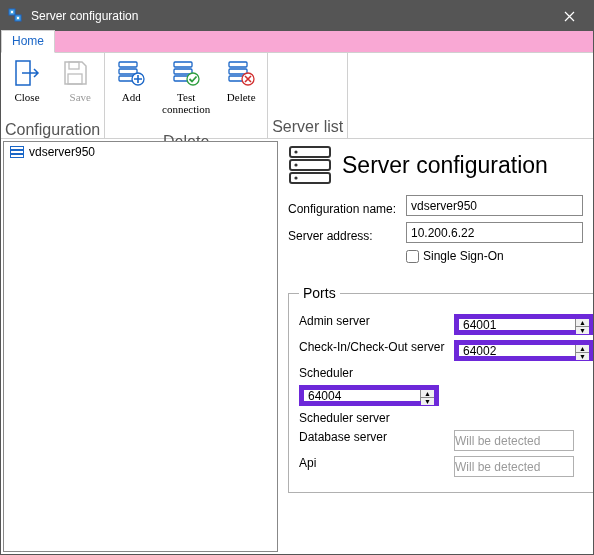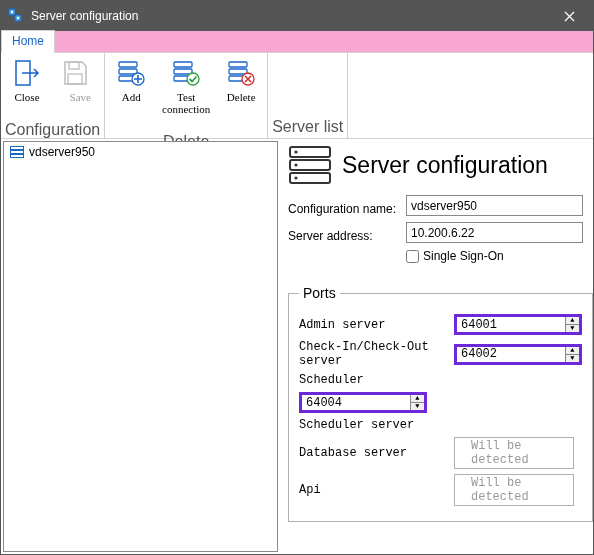--- a/index.html
+++ b/index.html
@@ -163,33 +163,32 @@
     border: 1px solid #b0b0b0;
     padding: 8px 10px 10px 10px;
     margin: 0;
   }
   fieldset.ports legend {
     font-size: 14px;
     padding: 0 4px;
   }
   .port-row {
     display: flex;
-    align-items: center;
+    align-items: flex-start;
     margin: 5px 0;
-    font-family: Liberation Mono, monospace;
   }
   .port-row label {
     width: 155px;
     font-size: 12px;
   }
   .spinner {
     display: flex;
-    width: 128px;
+    width: 140px;
     height: 21px;
-    border: 3px solid #6d28d9;
+    border: 5px solid #6d28d9;
   }
   .spinner input {
     border: none;
     width: 100%;
     padding: 0 4px;
     font-family: inherit;
     font-size: 12px;
     outline: none;
   }
   .spinner .arrows {
@@ -203,25 +202,25 @@
     display: flex;
     align-items: center;
     justify-content: center;
     font-size: 7px;
     line-height: 1;
     background: #f0f0f0;
   }
   .spinner .arrows div:first-child { border-bottom: 1px solid #888; }
   .readonly-field {
     width: 120px;
-    height: 32px;
+    height: 21px;
     border: 1px solid #b0b0b0;
     background: #fff;
     color: #9a9a9a;
-    padding: 2px 16px;
+    padding: 2px 0;
     font-size: 12px;
     display: flex;
     align-items: center;
   }
 </style>
 </head>
 <body>
 
 <div class="titlebar">
   <span class="appicon">

